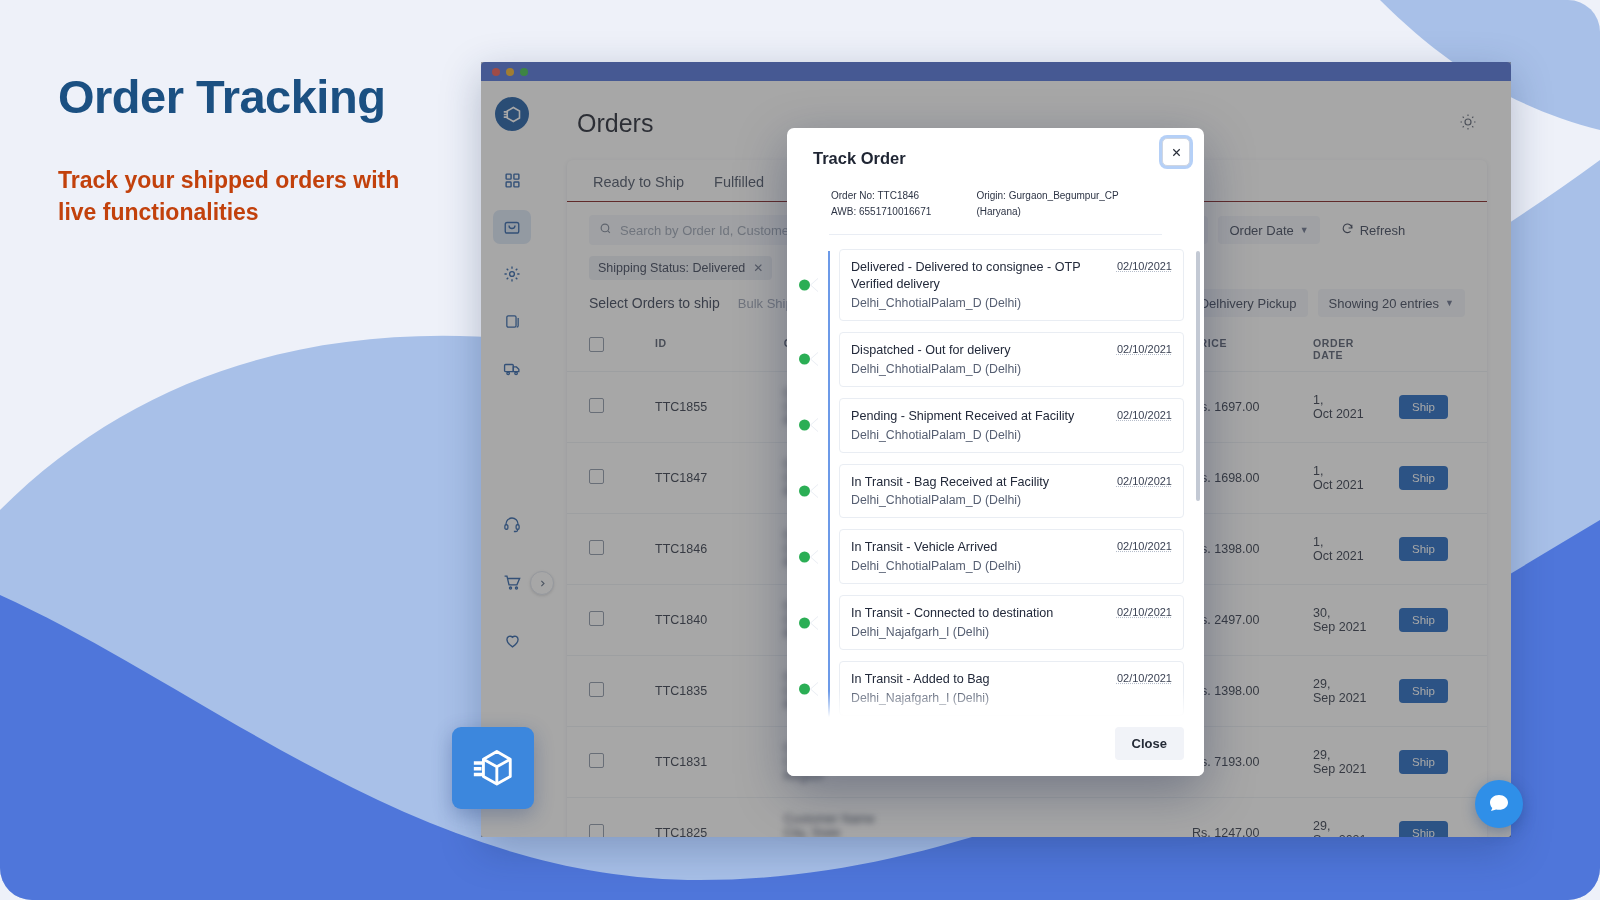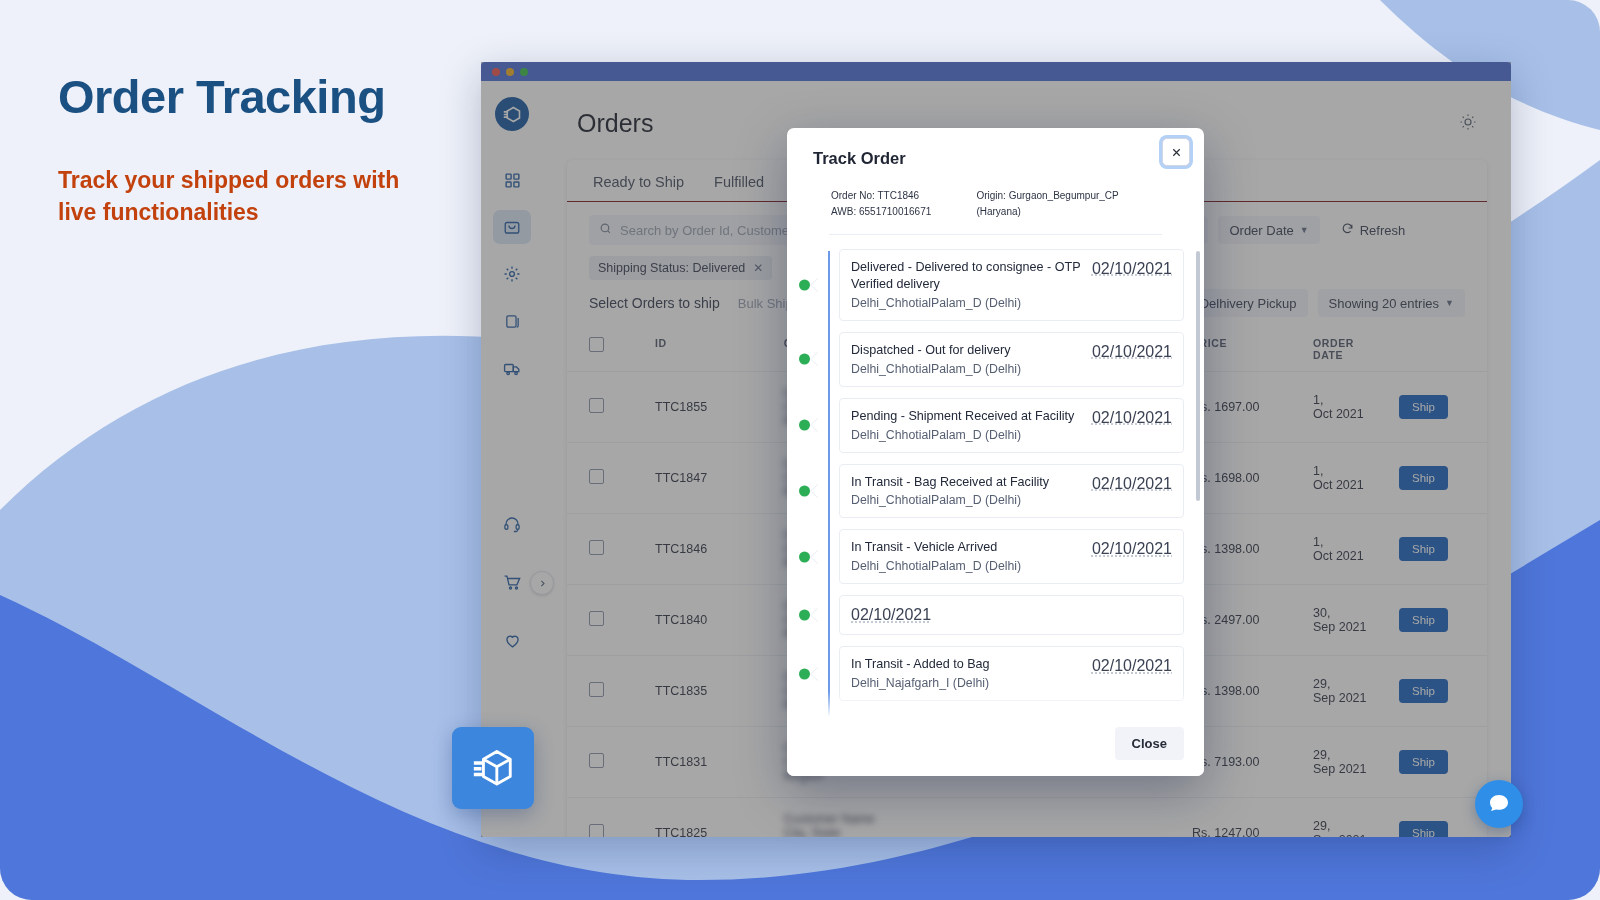--- a/index.html
+++ b/index.html
@@ -131,21 +131,21 @@
   .tl-dot{position:absolute;left:-8px;top:50%;transform:translateY(-50%);
     width:11px;height:11px;border-radius:50%;background:#2bae55;z-index:2;}
   .tl-arrow{position:absolute;left:4px;top:50%;transform:translateY(-50%);
     width:0;height:0;border-top:7px solid transparent;border-bottom:7px solid transparent;
     border-right:8px solid #fff;z-index:2;filter:drop-shadow(-1px 0 0 #e6eaf1);}
   .tl-card{border:1px solid #e9edf3;border-radius:4px;background:#fff;padding:9px 11px 10px 11px;
     display:flex;justify-content:space-between;gap:10px;}
   .tl-main{flex:1;}
   .tl-status{font-size:12.6px;color:#22293a;line-height:1.34;}
   .tl-loc{font-size:12.3px;color:#565f72;margin-top:3px;}
-  .tl-date{font-size:16px;color:#3b4considering;color:#3b4254;white-space:nowrap;
+  .tl-date{font-size:11px;color:#3b4considering;color:#3b4254;white-space:nowrap;
     text-decoration:underline;text-decoration-style:dotted;text-decoration-color:#b6bdca;padding-top:1px;}
 
   .mscroll{position:absolute;right:4px;top:10px;width:4px;height:250px;border-radius:2px;background:#c3c9d4;}
 
   .modal-foot{padding:10px 20px 16px 20px;display:flex;justify-content:flex-end;background:#fff;}
   .closebtn{background:#f1f3f8;border-radius:4px;padding:9px 17px;font-size:13px;
     font-weight:bold;color:#242a36;}
   .fade{position:absolute;left:0;right:0;bottom:0;height:26px;
     background:linear-gradient(to bottom,rgba(255,255,255,0),#fff);}
 </style>
@@ -493,20 +493,24 @@
                   <div class="tl-status">In Transit - Vehicle Arrived</div>
                   <div class="tl-loc">Delhi_ChhotialPalam_D (Delhi)</div>
                 </div>
                 <div class="tl-date">02/10/2021</div>
               </div>
             </div>
             <div class="tl-item">
               <span class="tl-dot"></span>
               <span class="tl-arrow"></span>
               <div class="tl-card">
+                <div class="tl-main">
+                  <div class="tl-status">In Transit - Connected to destination</div>
+                  <div class="tl-loc">Delhi_Najafgarh_I (Delhi)</div>
+                </div>
                 <div class="tl-date">02/10/2021</div>
               </div>
             </div>
             <div class="tl-item">
               <span class="tl-dot"></span>
               <span class="tl-arrow"></span>
               <div class="tl-card">
                 <div class="tl-main">
                   <div class="tl-status">In Transit - Added to Bag</div>
                   <div class="tl-loc">Delhi_Najafgarh_I (Delhi)</div>

